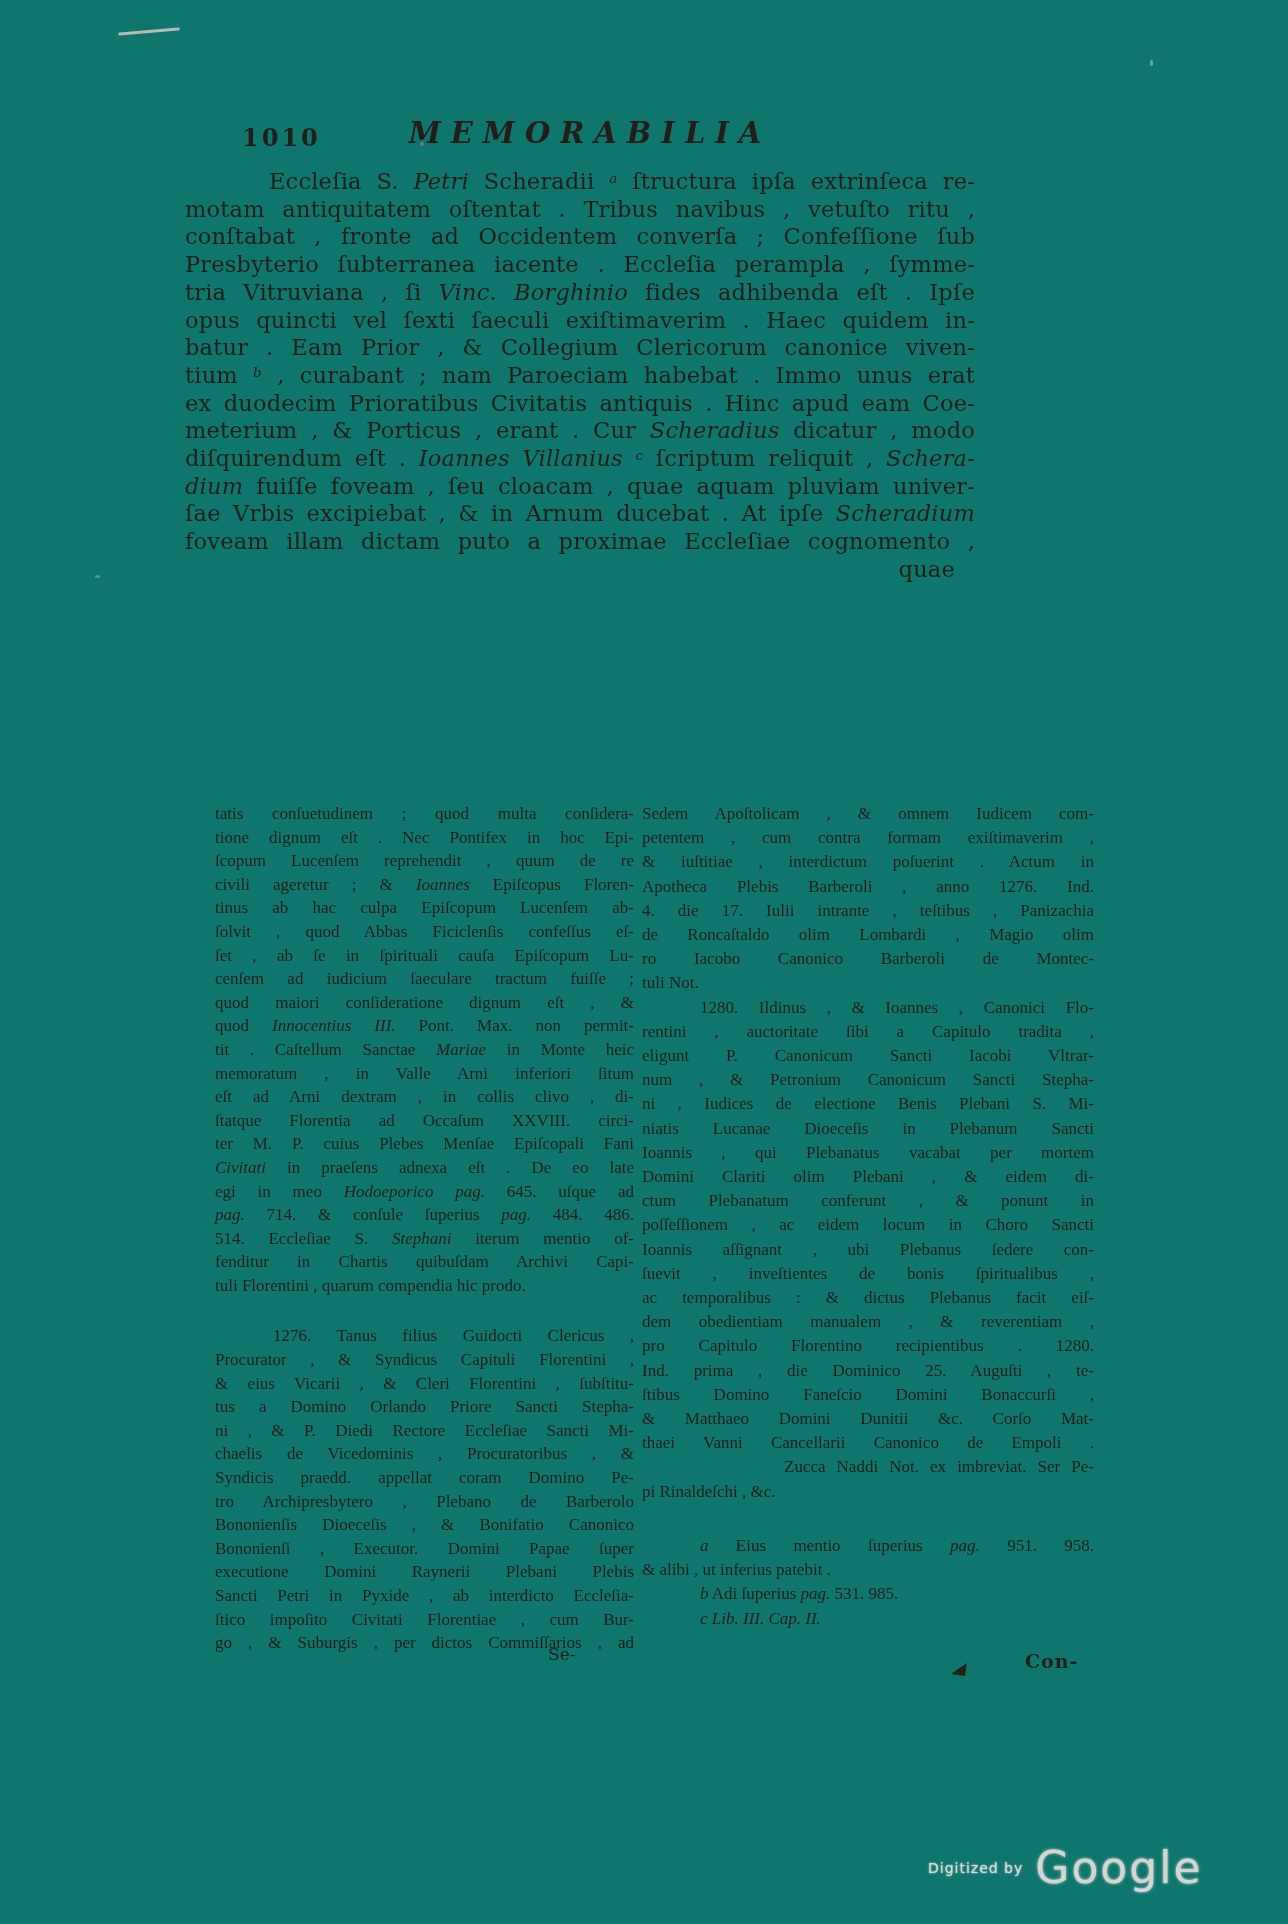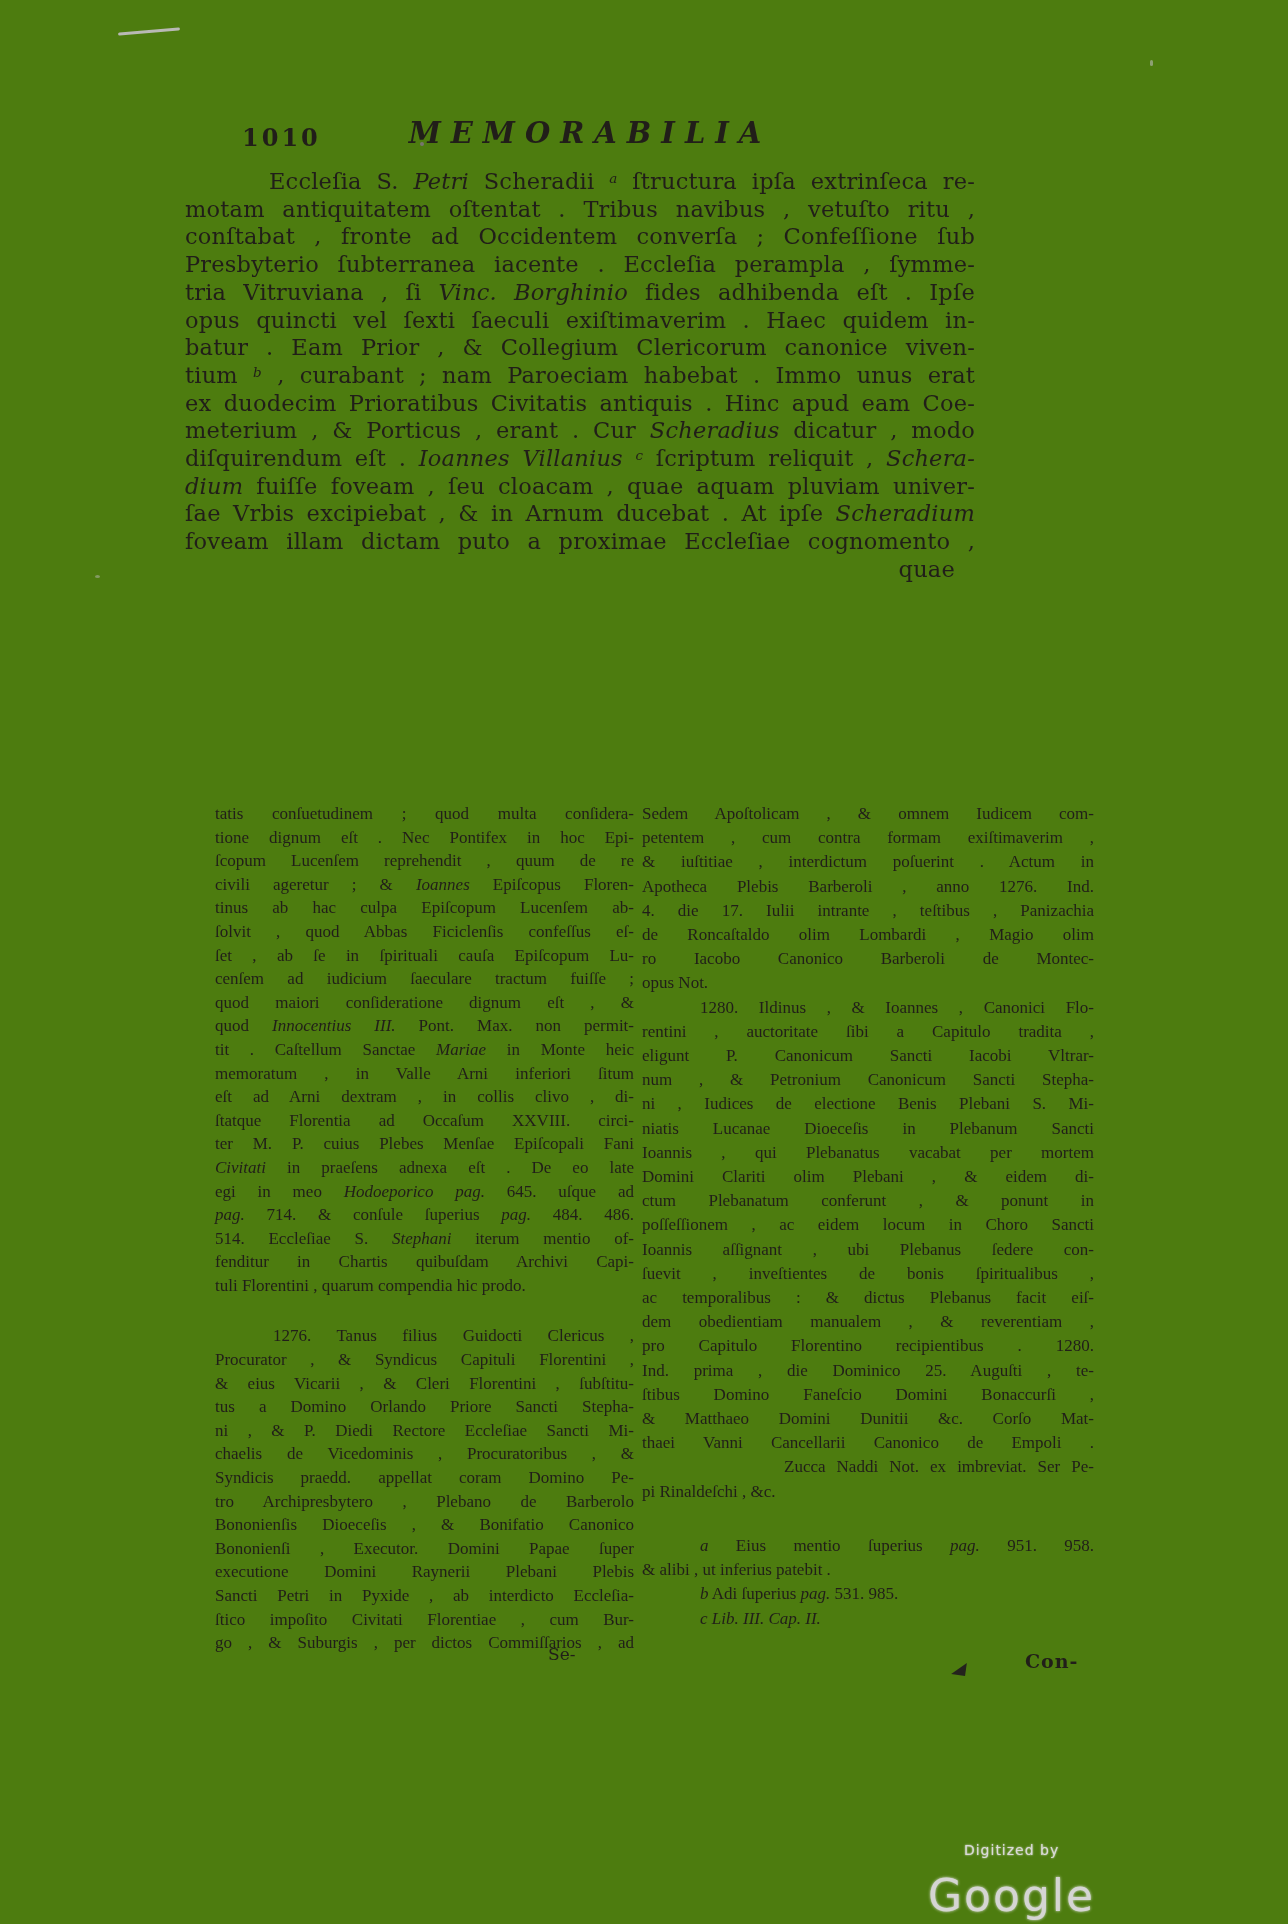--- a/index.html
+++ b/index.html
@@ -5,21 +5,21 @@
   html,body{margin:0;padding:0;}
   body{
     width:1288px;height:1924px;
     background:#f6f6f4;
     font-family:"DejaVu Serif","Liberation Serif",serif;
     color:#211e19;
     overflow:hidden;
   }
   .page{
     position:relative;width:1288px;height:1924px;
-    background:#4d7c0f;
+    background:#0f766e;
     overflow:hidden;
   }
   
   .pagenum{
     position:absolute;left:242px;top:123px;
     font-size:24px;font-weight:bold;letter-spacing:3px;
   }
   .title{
     position:absolute;left:300px;top:116px;width:580px;
     text-align:center;font-style:italic;font-weight:bold;
@@ -59,21 +59,21 @@
   .sigmark{
     position:absolute;left:952px;top:1662px;
     width:0;height:0;
     border-left:14px solid transparent;
     border-bottom:13px solid #24221d;
     transform:rotate(8deg);
   }
   
   .watermark{
     position:absolute;left:928px;top:1842px;
-    display:flex;align-items:center;gap:12px;flex-direction:column;
+    display:flex;align-items:center;gap:12px;
   }
   .wm-small{
     font-family:"DejaVu Sans","Liberation Sans",sans-serif;
     font-size:14px;color:#dadad8;letter-spacing:1px;
     text-shadow:0 0 2px #e8e8e6;
   }
   .wm-brand{
     font-family:"DejaVu Sans","Liberation Sans",sans-serif;
     font-size:44px;color:#d5d5d3;letter-spacing:2px;
     text-shadow:0 0 3px #e4e4e2;
@@ -161,21 +161,21 @@
 
   <div class="col rightcol">
     <div>
         <div class="tline">Sedem Apoſtolicam , &amp; omnem Iudicem com-</div>
         <div class="tline">petentem , cum contra formam exiſtimaverim ,</div>
         <div class="tline">&amp; iuſtitiae , interdictum poſuerint . Actum in</div>
         <div class="tline">Apotheca Plebis Barberoli , anno 1276. Ind.</div>
         <div class="tline">4. die 17. Iulii intrante , teſtibus , Panizachia</div>
         <div class="tline">de Roncaſtaldo olim Lombardi , Magio olim</div>
         <div class="tline">ro Iacobo Canonico Barberoli de Montec-</div>
-        <div class="tline lastline">opus Not.</div>
+        <div class="tline lastline">tuli Not.</div>
       </div>
     <div>
         <div class="tline indent">1280. Ildinus , &amp; Ioannes , Canonici Flo-</div>
         <div class="tline">rentini , auctoritate ſibi a Capitulo tradita ,</div>
         <div class="tline">eligunt P. Canonicum Sancti Iacobi Vltrar-</div>
         <div class="tline">num , &amp; Petronium Canonicum Sancti Stepha-</div>
         <div class="tline">ni , Iudices de electione Benis Plebani S. Mi-</div>
         <div class="tline">niatis Lucanae Dioeceſis in Plebanum Sancti</div>
         <div class="tline">Ioannis , qui Plebanatus vacabat per mortem</div>
         <div class="tline">Domini Clariti olim Plebani , &amp; eidem di-</div>

